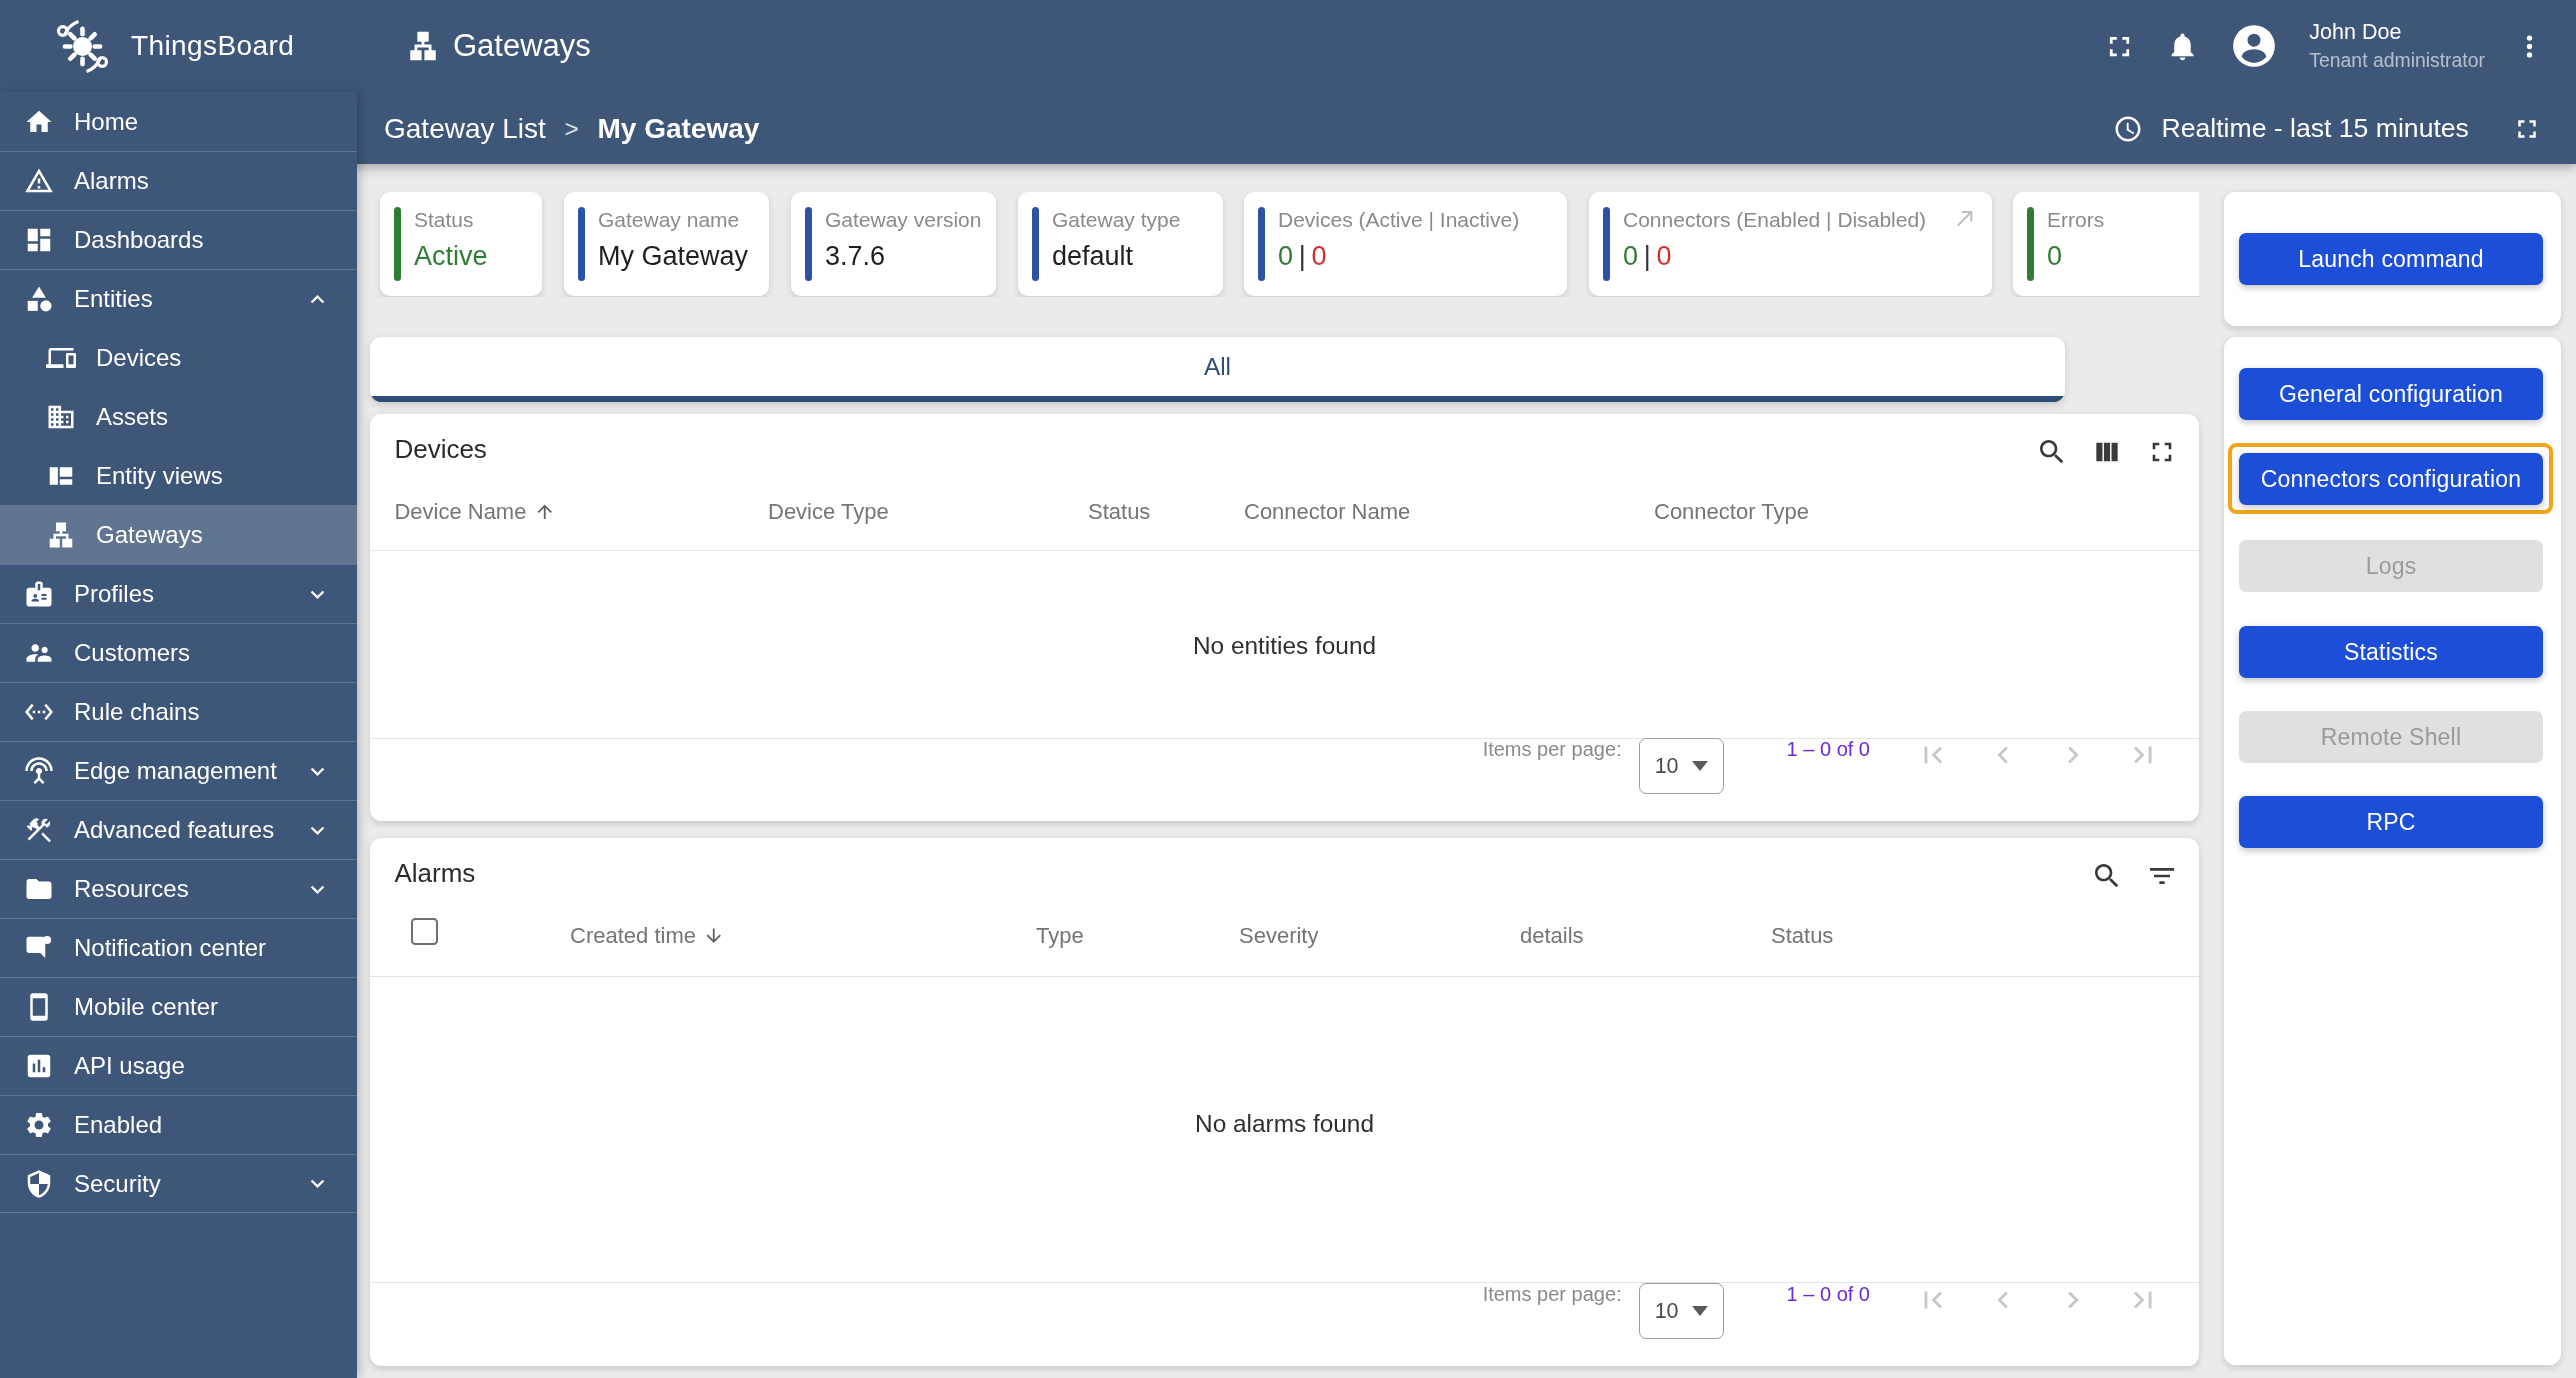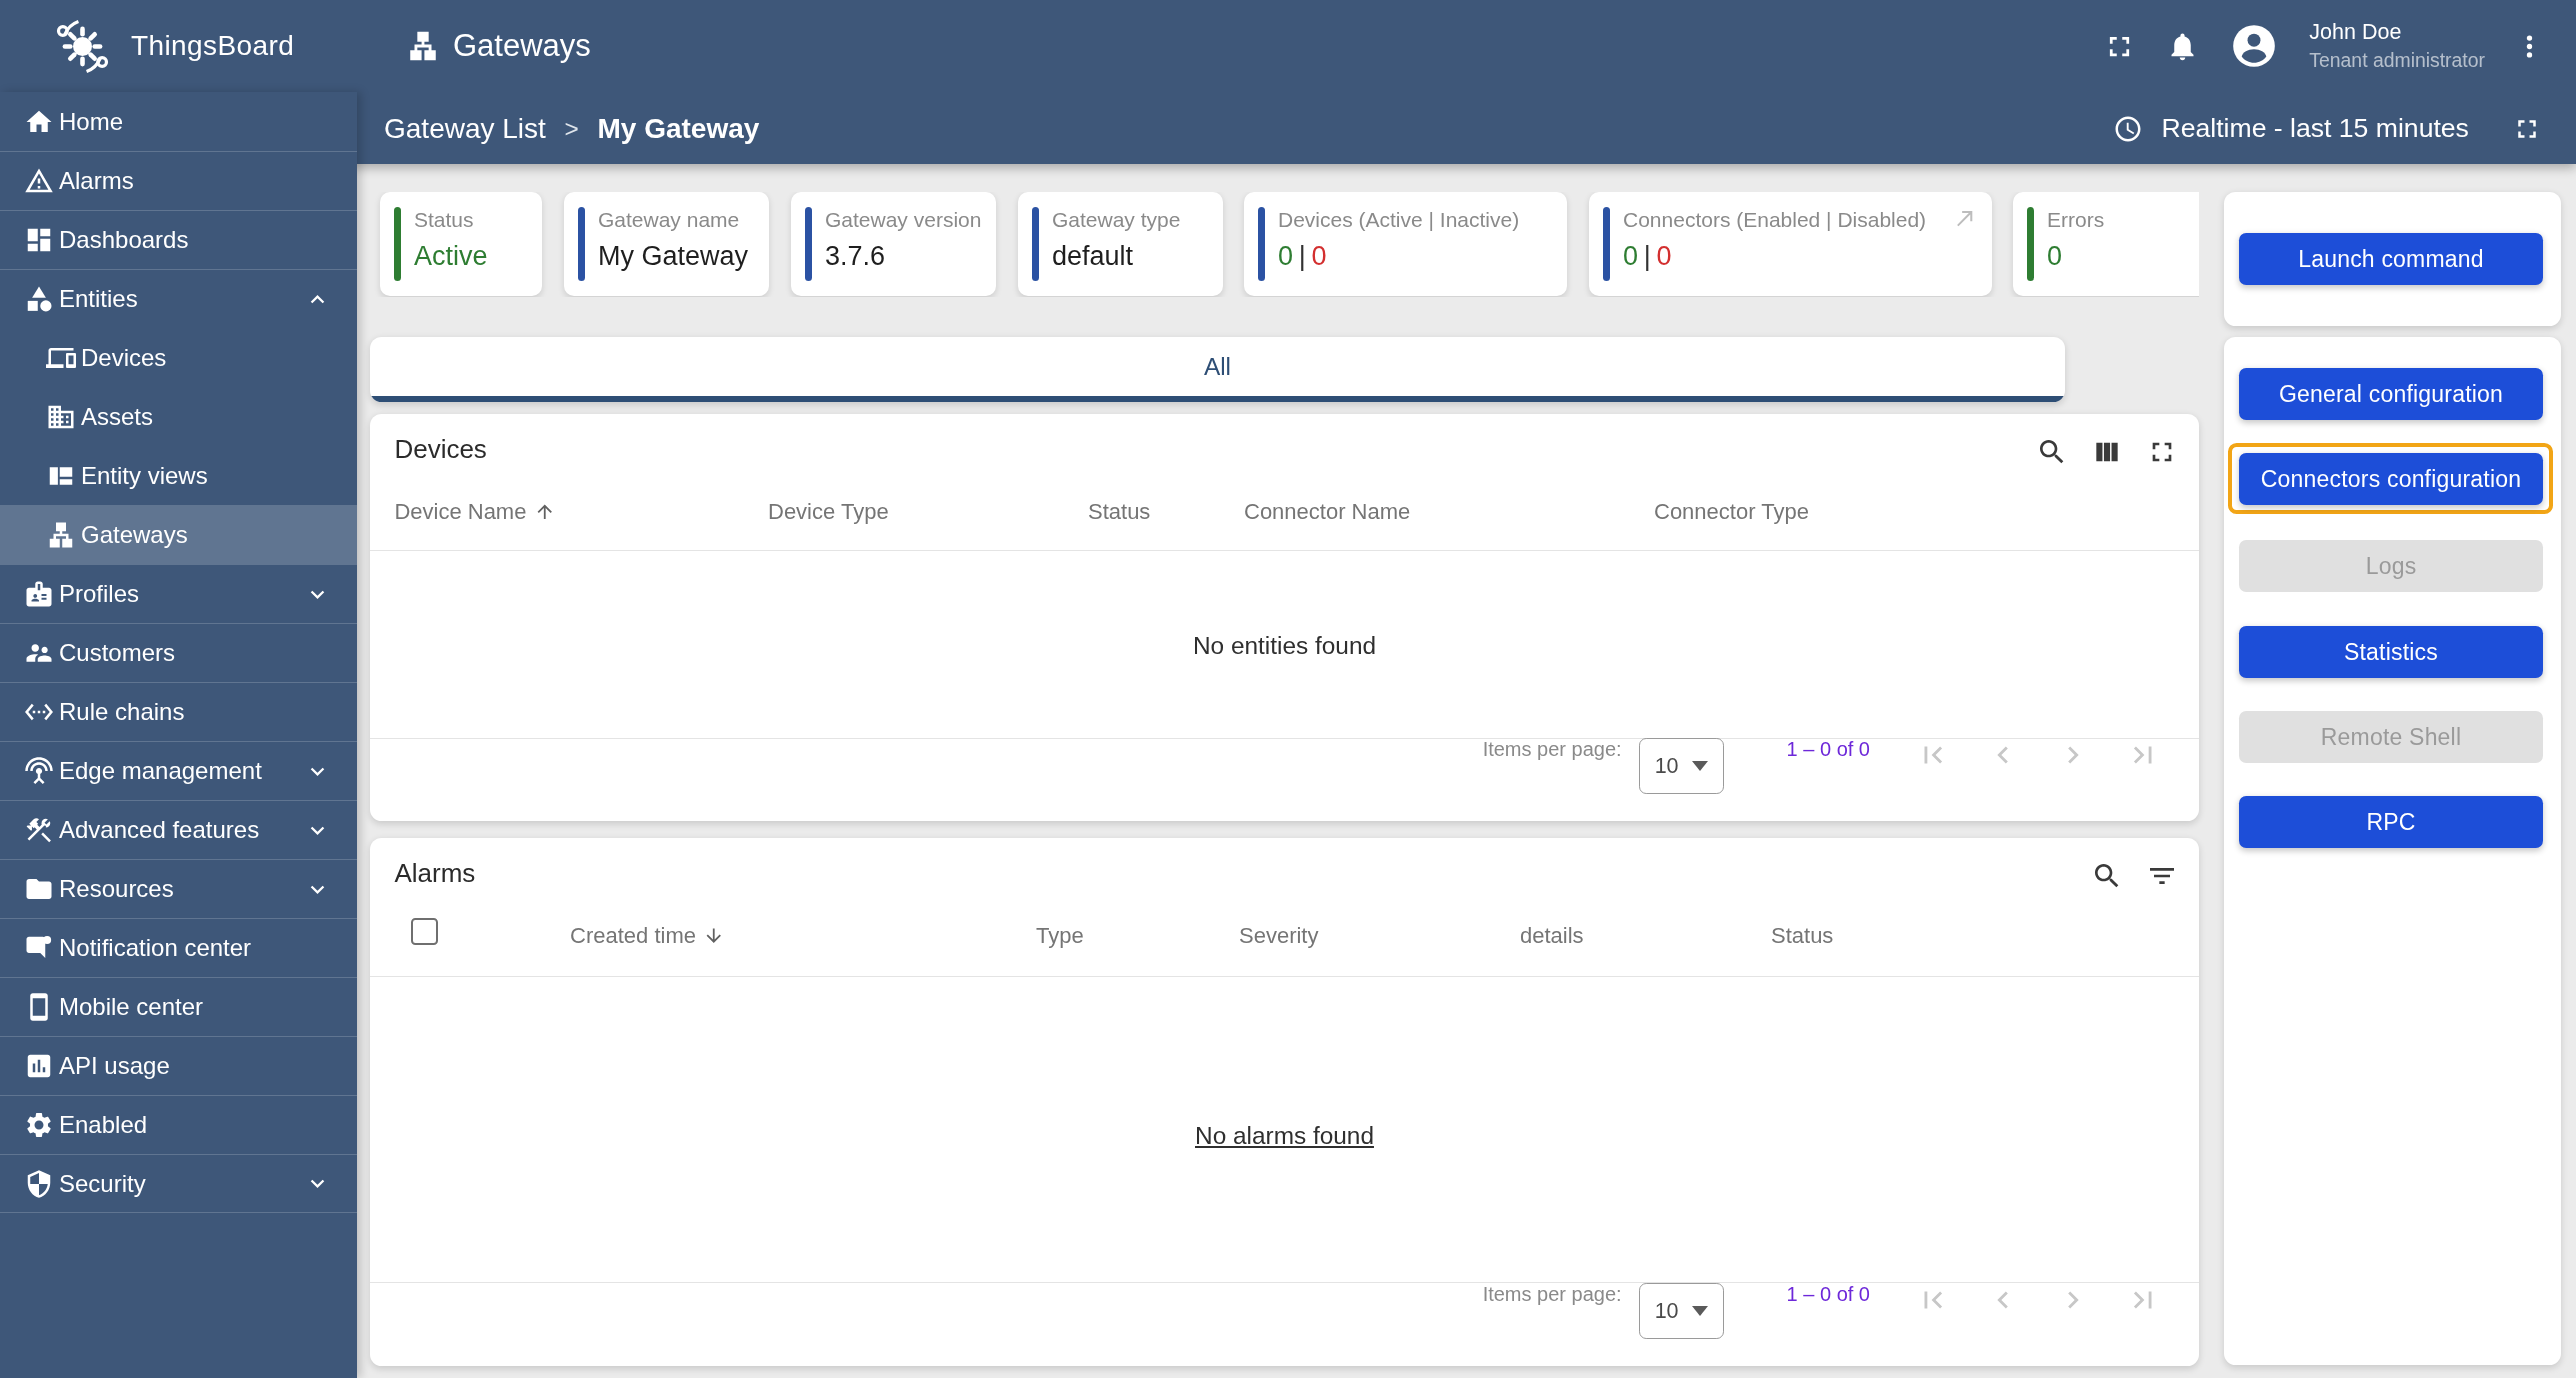--- a/index.html
+++ b/index.html
@@ -26,21 +26,21 @@
   .crumb{color:#fff;font-size:28px;}
   .crumb-sep{color:#dfe5ec;font-size:24.4px;}
   .crumb-cur{color:#fff;font-size:28px;font-weight:700;}
   .tw{position:absolute;right:34px;display:flex;align-items:center;gap:18.7px;}
   .tw-text{color:#fff;font-size:26.6px;}
   .tw-fs{margin-left:24.4px;}
 
   
   .sidebar{left:0;top:92px;width:357px;bottom:0;background:#3E5779;
            box-shadow:3.6px 0 8.6px rgba(0,0,0,0.18);}
-  .nav{height:59px;display:flex;align-items:center;gap:5px;padding-left:24px;
+  .nav{height:59px;display:flex;align-items:center;gap:20px;padding-left:24px;
        box-sizing:border-box;position:relative;cursor:pointer;}
   .nav.top{border-top:1.4px solid rgba(255,255,255,0.18);}
   .nav.top:first-child{border-top:none;}
   .nav.sub{padding-left:46px;}
   .nav.last{border-bottom:1.4px solid rgba(255,255,255,0.18);}
   .nav.sel{background:rgba(255,255,255,0.18);}
   .nav .ic{width:30px;height:30px;flex:0 0 30px;}
   .nav .lbl{color:#fff;font-size:24px;font-weight:500;}
   .nav .chev{position:absolute;right:26px;width:27px;height:27px;}
 
@@ -541,21 +541,21 @@
   <div class="th" style="left:869px;">
       <span>Severity</span>
     </div>
   <div class="th" style="left:1150px;">
       <span>details</span>
     </div>
   <div class="th" style="left:1401px;">
       <span>Status</span>
     </div>
   <div class="hdiv" style="top:138px;"></div>
-  <div class="empty" style="top:284px;text-decoration:underline;">No alarms found</div>
+  <div class="empty" style="top:272px;">No alarms found</div>
   <div class="hdiv" style="top:444px;"></div>
   <div class="pag">
     <span class="ppl">Items per page:</span>
     <span class="psel">
       <span class="n">10</span>
       <span class="caret"></span>
     </span>
     <span class="prange">1 – 0 of 0</span>
     <span class="pnav">
       <span>

